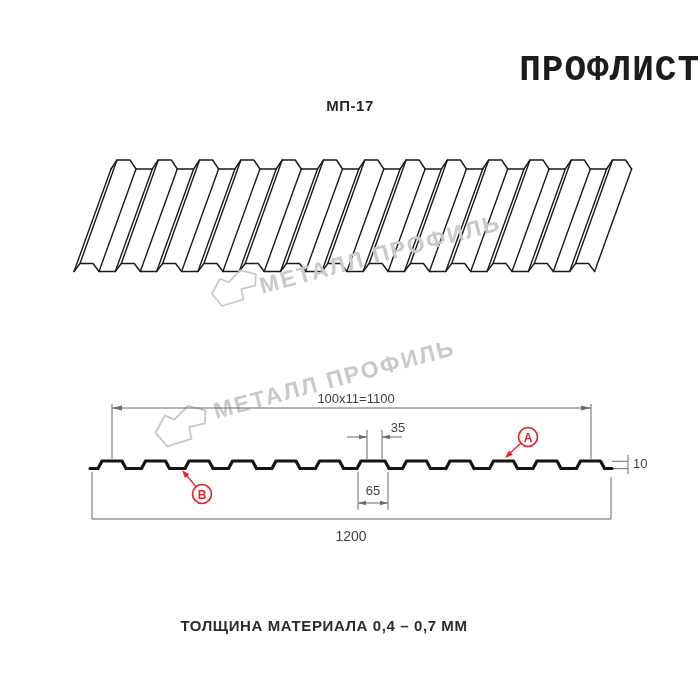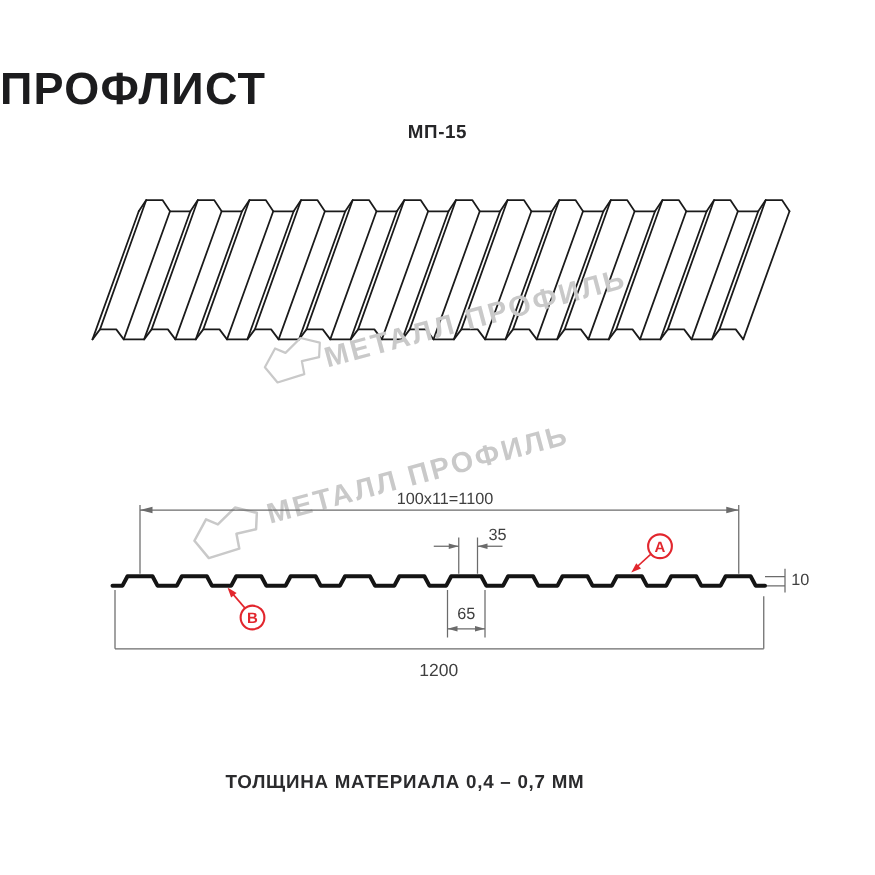--- a/index.html
+++ b/index.html
@@ -6,22 +6,22 @@
     --accent:#e2262d;
     --line_dark:#1a1a1a;
     --dim_line:#6b6b6b;
     --dim_text:#3f3f3f;
     --watermark:#c9c9c9;
     --title_text:#1c1c1e;
   }
   html,body{margin:0;padding:0;background:#ffffff;}
   body{width:700px;height:700px;position:relative;overflow:hidden;
        font-family:"Liberation Sans", sans-serif;}
-  .page-title{position:absolute;left:0;top:50px;width:700px;text-align:left;
-    font-size:36px;font-weight:bold;letter-spacing:1px;color:var(--title_text);}
+  .page-title{position:absolute;left:0;top:50px;width:700px;text-align:right;
+    font-size:36px;font-weight:bold;letter-spacing:1px;color:var(--title_text);font-family:Liberation Mono, monospace;}
   .page-subtitle{position:absolute;left:0;top:97px;width:700px;text-align:center;
     font-size:15px;font-weight:bold;letter-spacing:0.5px;color:#262628;}
   .footer-note{position:absolute;left:0;top:617px;width:648px;text-align:center;
     font-size:15px;font-weight:bold;letter-spacing:0.6px;color:#2b2b2d;}
   svg{position:absolute;left:0;top:0;}
   .sheet{stroke:var(--line_dark);stroke-width:1.4;fill:none;
     stroke-linejoin:round;stroke-linecap:round;}
   .profile{stroke:#141414;stroke-width:3.2;fill:none;stroke-linejoin:round;stroke-linecap:round;}
   .dim{stroke:var(--dim_line);stroke-width:1;fill:none;}
   .dim-arrow{fill:var(--dim_line);stroke:none;}
@@ -32,21 +32,21 @@
   .marker-circle{stroke:var(--accent);stroke-width:1.7;fill:none;}
   .marker-letter{fill:var(--accent);font-size:12px;font-weight:bold;text-anchor:middle;
     font-family:"Liberation Sans",sans-serif;}
   .marker-line{stroke:var(--accent);stroke-width:1.3;fill:none;}
   .marker-arrow{fill:var(--accent);stroke:none;}
 </style>
 </head>
 <body>
 
 <div class="page-title">ПРОФЛИСТ</div>
-<div class="page-subtitle">МП-15</div>
+<div class="page-subtitle">МП-17</div>
 
 <svg width="700" height="700" viewBox="0 0 700 700">
 
   <g>
     <path id="rib-bottom-edge" class="sheet" d="M74,271.5 l6,-8 h13 l6,8 h16.3M115.3,271.5 l6,-8 h13 l6,8 h16.3M156.6,271.5 l6,-8 h13 l6,8 h16.3M197.89999999999998,271.5 l6,-8 h13 l6,8 h16.3M239.2,271.5 l6,-8 h13 l6,8 h16.3M280.5,271.5 l6,-8 h13 l6,8 h16.3M321.79999999999995,271.5 l6,-8 h13 l6,8 h16.3M363.09999999999997,271.5 l6,-8 h13 l6,8 h16.3M404.4,271.5 l6,-8 h13 l6,8 h16.3M445.7,271.5 l6,-8 h13 l6,8 h16.3M487,271.5 l6,-8 h13 l6,8 h16.3M528.3,271.5 l6,-8 h13 l6,8 h16.3M569.5999999999999,271.5 l6,-8 h13 l6,8"></path>
     <path id="rib-top-edge" class="sheet" d="M111,169 l6,-9 h13 l6,9 h16.3M152.3,169 l6,-9 h13 l6,9 h16.3M193.6,169 l6,-9 h13 l6,9 h16.3M234.89999999999998,169 l6,-9 h13 l6,9 h16.3M276.2,169 l6,-9 h13 l6,9 h16.3M317.5,169 l6,-9 h13 l6,9 h16.3M358.79999999999995,169 l6,-9 h13 l6,9 h16.3M400.09999999999997,169 l6,-9 h13 l6,9 h16.3M441.4,169 l6,-9 h13 l6,9 h16.3M482.7,169 l6,-9 h13 l6,9 h16.3M524,169 l6,-9 h13 l6,9 h16.3M565.3,169 l6,-9 h13 l6,9 h16.3M606.5999999999999,169 l6,-9 h13 l6,9"></path>
     <path id="rib-slants" class="sheet" d="M74,271.5 L111,169 M80,263.5 L117,160 M99,271.5 L136,169 M115.3,271.5 L152.3,169 M121.3,263.5 L158.3,160 M140.3,271.5 L177.3,169 M156.6,271.5 L193.6,169 M162.6,263.5 L199.6,160 M181.6,271.5 L218.6,169 M197.89999999999998,271.5 L234.89999999999998,169 M203.89999999999998,263.5 L240.89999999999998,160 M222.89999999999998,271.5 L259.9,169 M239.2,271.5 L276.2,169 M245.2,263.5 L282.2,160 M264.2,271.5 L301.2,169 M280.5,271.5 L317.5,169 M286.5,263.5 L323.5,160 M305.5,271.5 L342.5,169 M321.79999999999995,271.5 L358.79999999999995,169 M327.79999999999995,263.5 L364.79999999999995,160 M346.79999999999995,271.5 L383.79999999999995,169 M363.09999999999997,271.5 L400.09999999999997,169 M369.09999999999997,263.5 L406.09999999999997,160 M388.09999999999997,271.5 L425.09999999999997,169 M404.4,271.5 L441.4,169 M410.4,263.5 L447.4,160 M429.4,271.5 L466.4,169 M445.7,271.5 L482.7,169 M451.7,263.5 L488.7,160 M470.7,271.5 L507.7,169 M487,271.5 L524,169 M493,263.5 L530,160 M512,271.5 L549,169 M528.3,271.5 L565.3,169 M534.3,263.5 L571.3,160 M553.3,271.5 L590.3,169 M569.5999999999999,271.5 L606.5999999999999,169 M575.5999999999999,263.5 L612.5999999999999,160 M594.5999999999999,271.5 L631.5999999999999,169 "></path>
   </g>
 
   <g>

